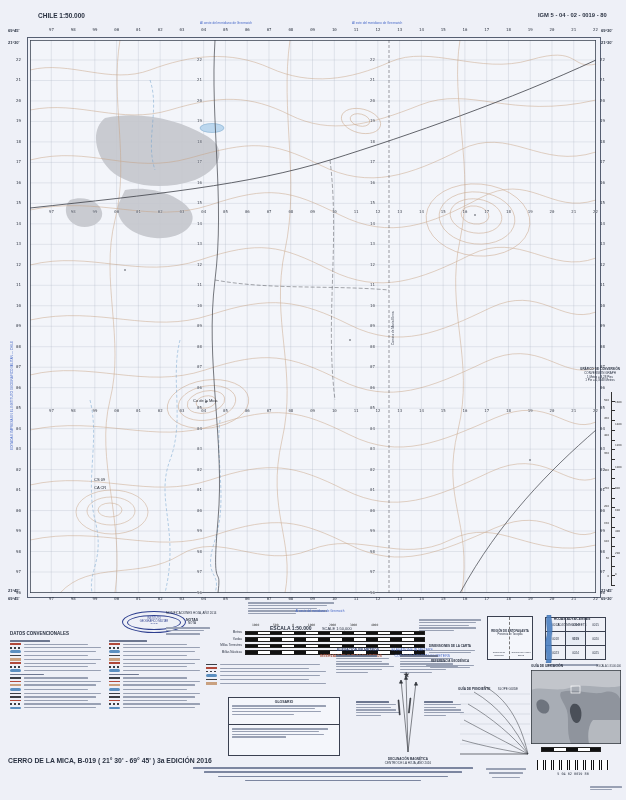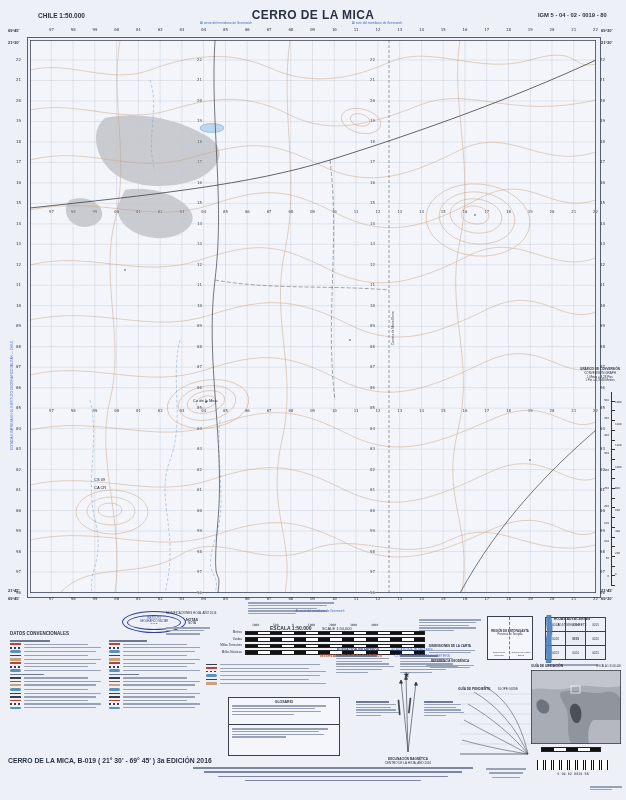--- a/index.html
+++ b/index.html
@@ -34,21 +34,20 @@
   table.hojas{border-collapse:collapse;}
   table.hojas td{border:.6px solid #3a4050;width:19px;height:13px;text-align:center;
     font-size:3px;color:#2a3242;padding:0;}
   .vtext{writing-mode:vertical-rl;transform:rotate(180deg);}
 </style>
 </head>
 <body>
 <div class="page">
 
 <div class="abs t65 b" style="left:38px;top:12px;">CHILE 1:50.000</div>
-<div class="abs t12 b ctr" style="left:213px;top:8px;width:200px;letter-spacing:.4px;">CERRO DE LA MICA</div>
 <div class="abs t58 b" style="left:538px;top:12px;">IGM 5 - 04 - 02 - 0019 - 80</div>
 <div class="abs t32 blue" style="left:200px;top:21px;">Al oeste del meridiano de Greenwich</div>
 <div class="abs t32 blue" style="left:352px;top:21px;">Al este del meridiano de Greenwich</div>
 
 <div class="abs" style="left:27px;top:37px;width:572px;height:559px;border:.6px solid #565f72;"></div>
 <svg class="abs" style="left:30px;top:40px;" width="566" height="553" viewBox="0 0 566 553">
   <defs>
     <pattern id="grid" width="21.77" height="20.48" patternUnits="userSpaceOnUse">
       <path d="M21.77 0 V20.48 M0 20.48 H21.77" stroke="#9aa3b5" stroke-width="0.45" fill="none"></path>
     </pattern>

